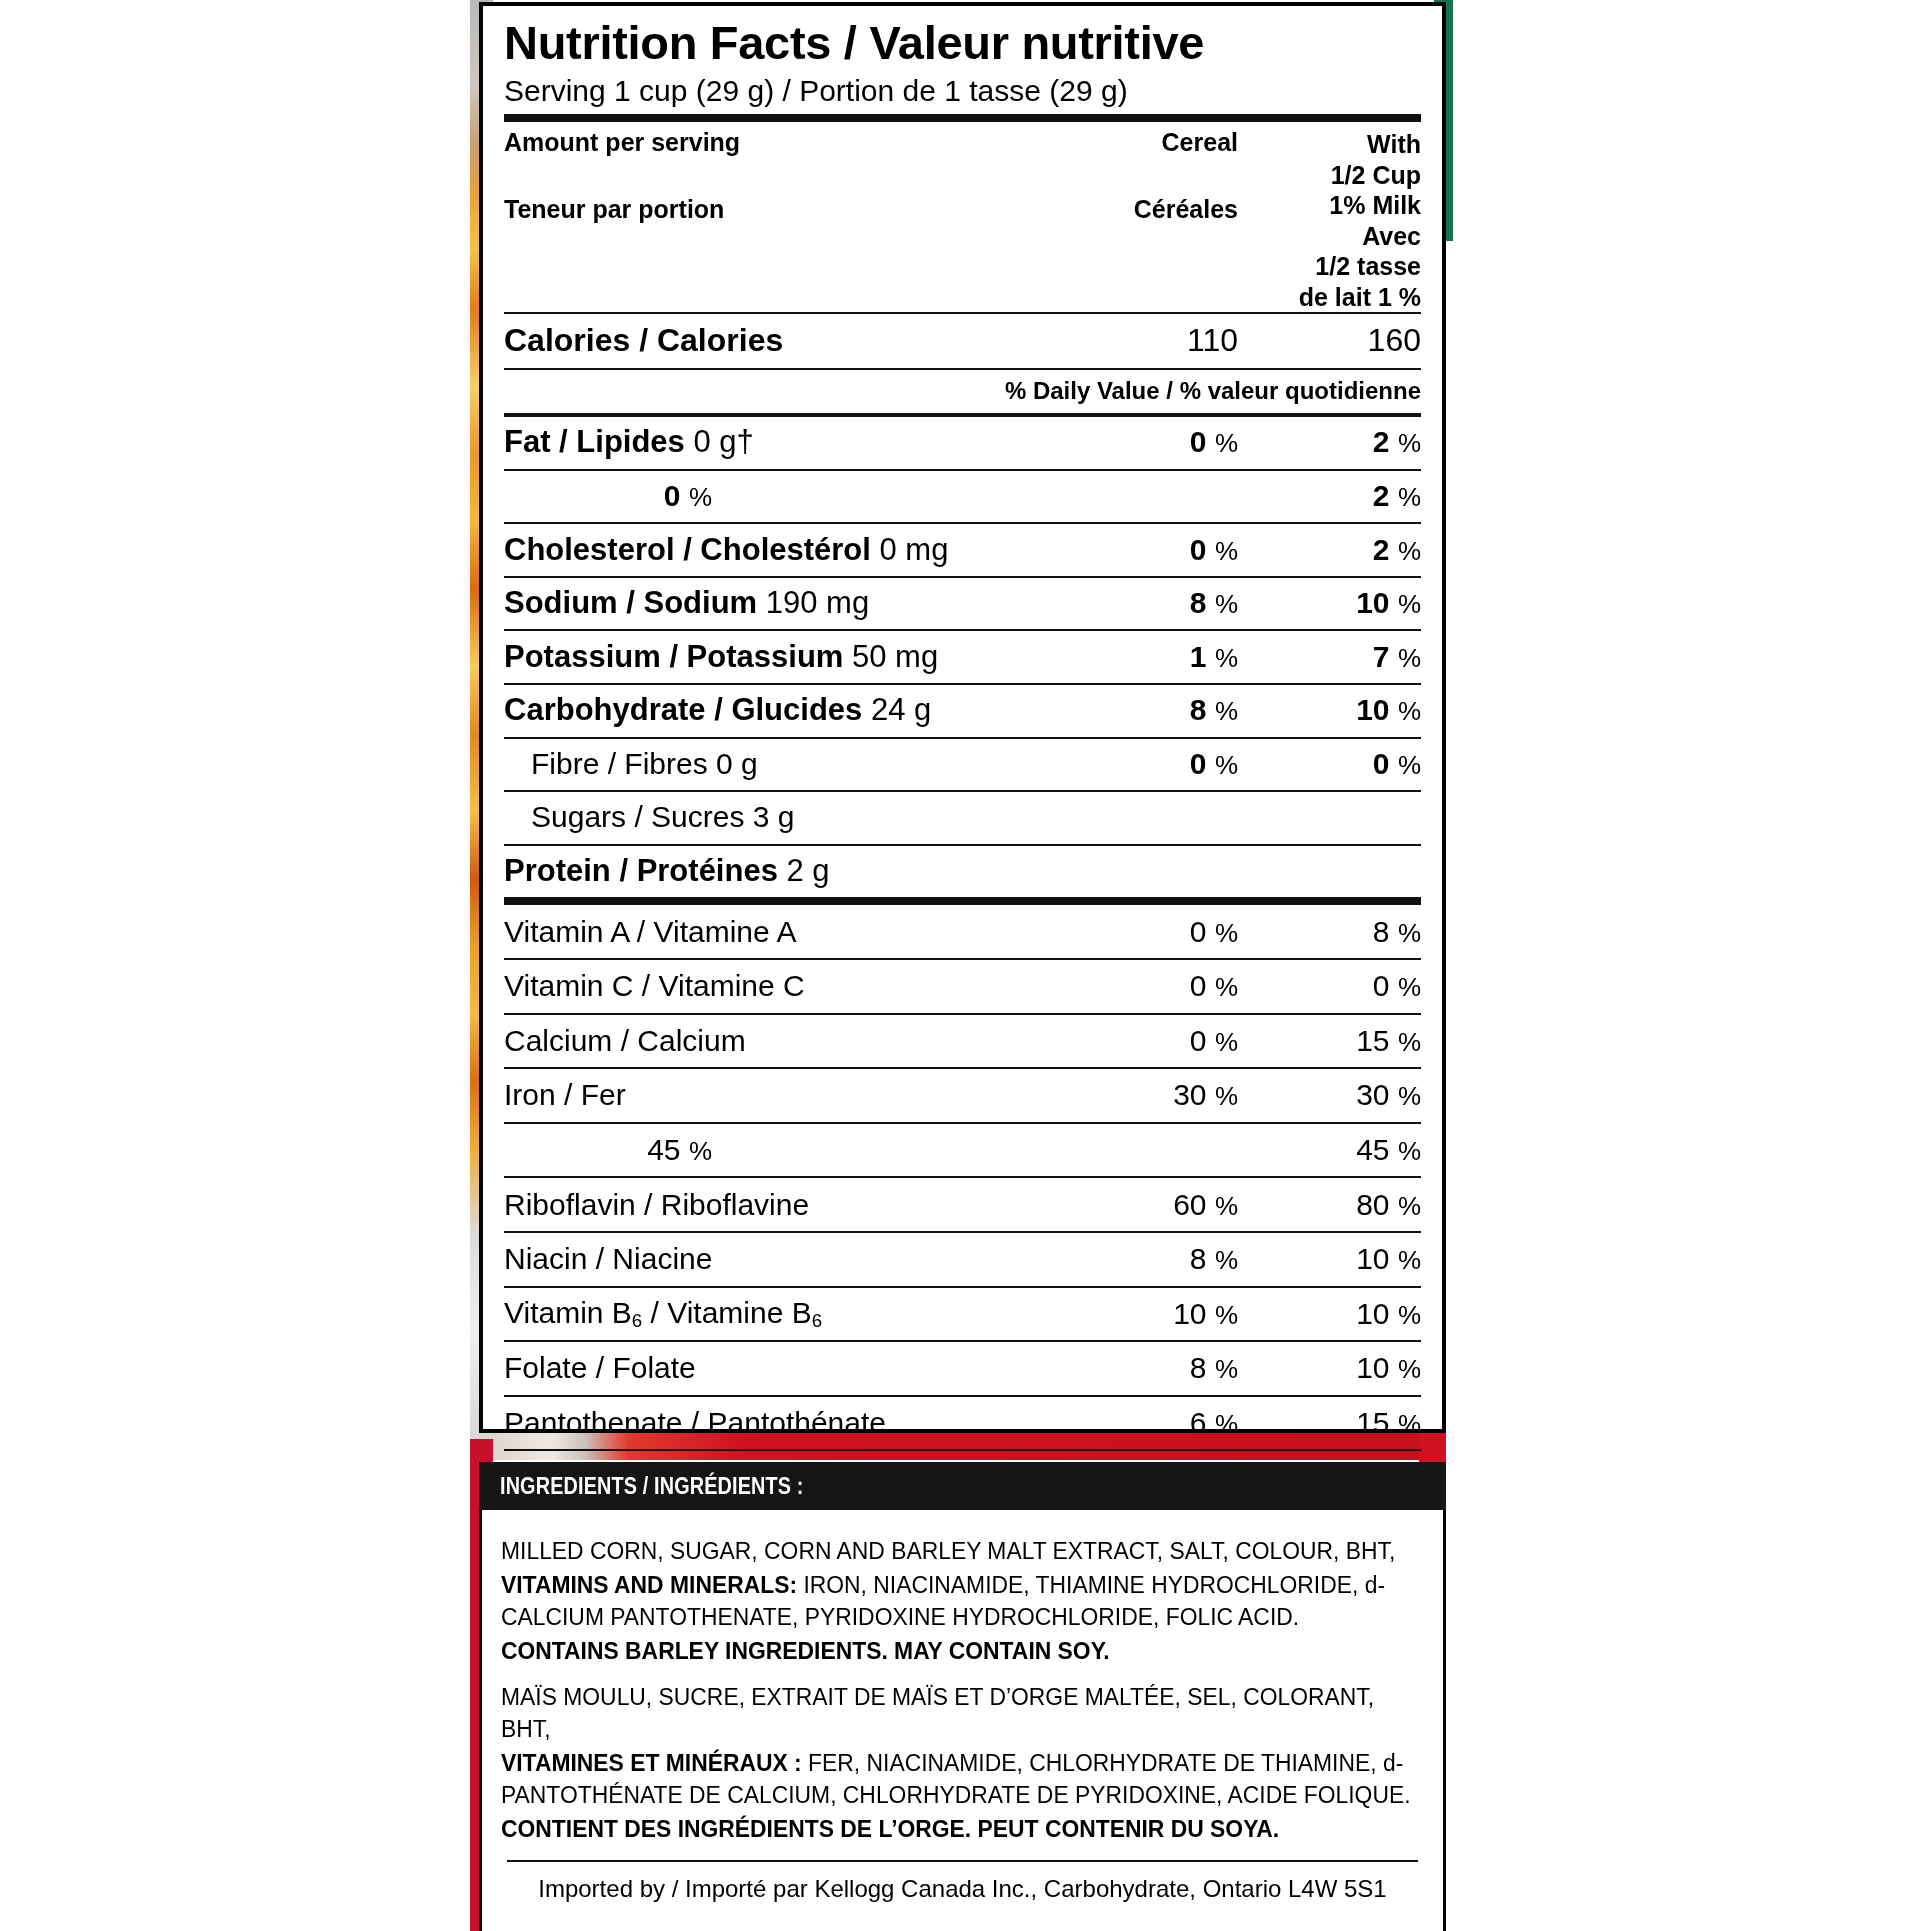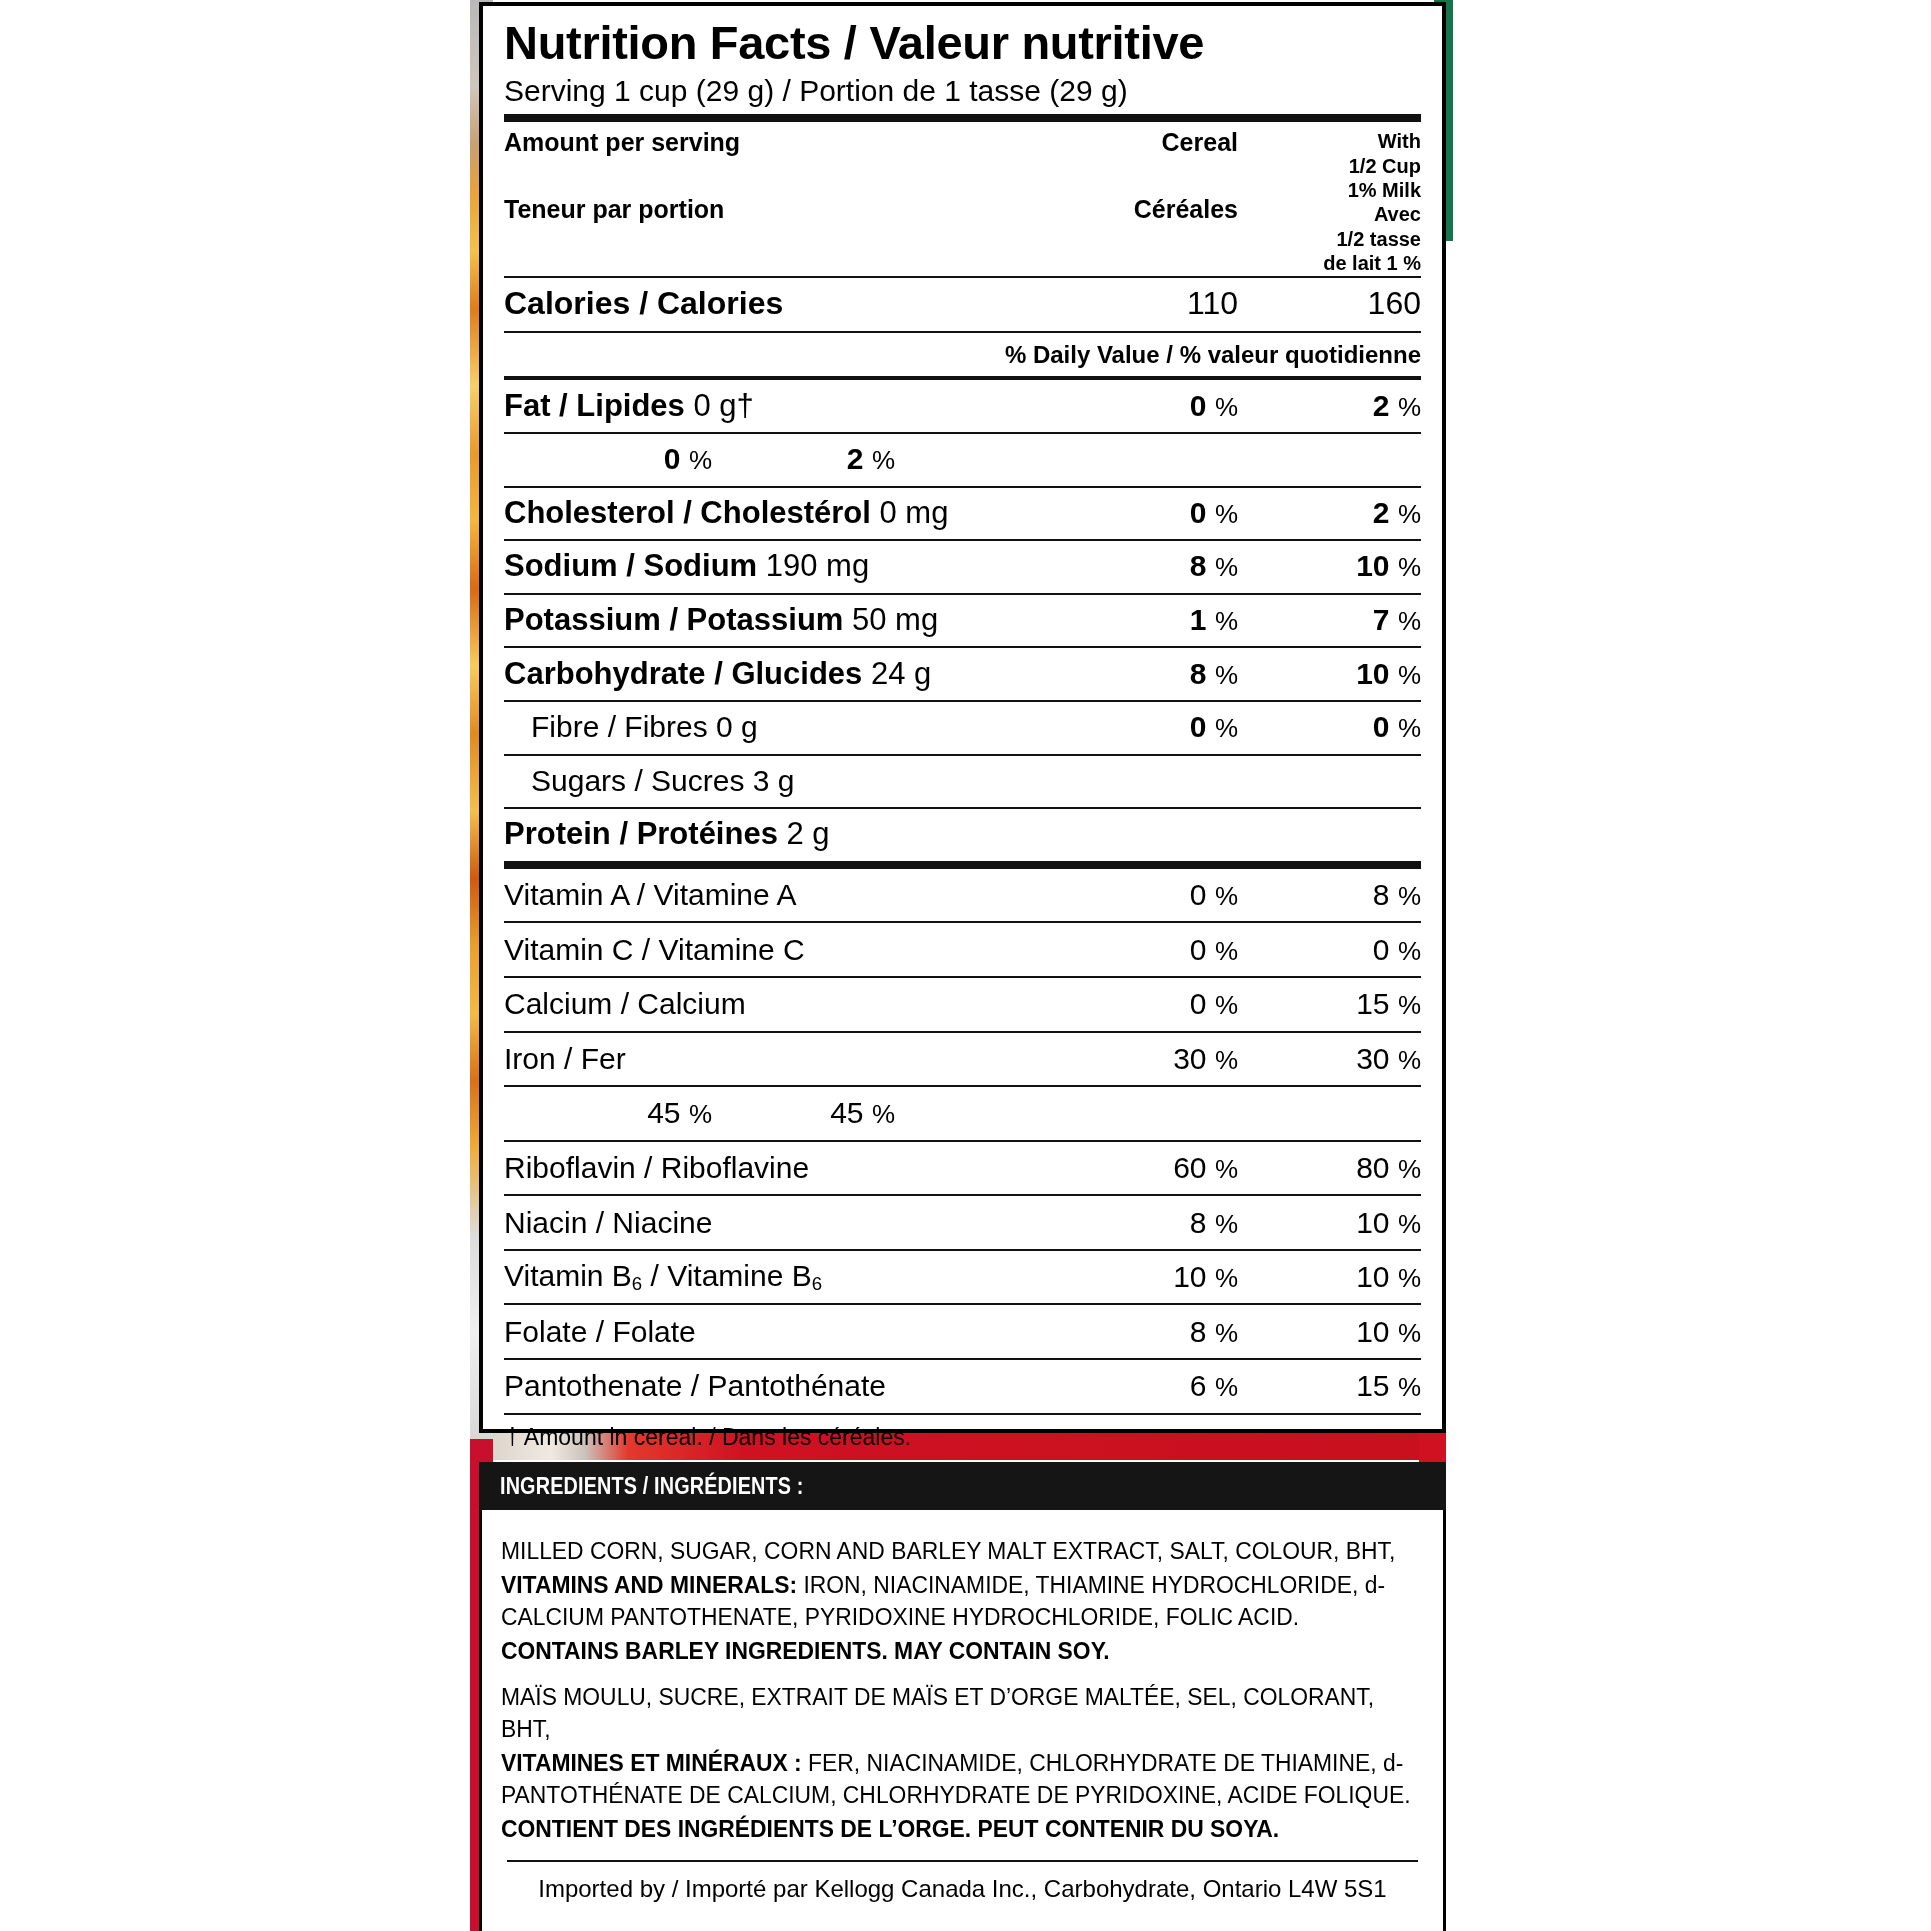--- a/index.html
+++ b/index.html
@@ -108,28 +108,29 @@
     font-size: 25px; font-weight: bold; line-height: 1.1;
     position: absolute; top: 67px; left: 0;
   }
   .hdr-col-cereal {
     width: 208px; text-align: right; position: relative;
     font-size: 25px; font-weight: bold; line-height: 1.1;
   }
   .hdr-col-cereal .fr { position: absolute; top: 67px; right: 0; width: 100%; }
   .hdr-col-milk {
     width: 183px; text-align: right;
-    font-size: 20px; font-weight: bold; line-height: 1.22;
+    font-size: 25px; font-weight: bold; line-height: 1.22;
   }
 
   
   .row {
     display: flex;
     align-items: center;
     min-height: 39px;
+    justify-content: space-between;
   }
   .row .lbl { flex: 1 1 auto; }
   .row .c1  { width: 208px; text-align: right; }
   .row .c2  { width: 183px; text-align: right; }
 
   .row-cal {
     font-size: 32px;
     padding: 6.8px 0 7.7px 0;
   }
   .row-cal .lbl { font-weight: bold; }

